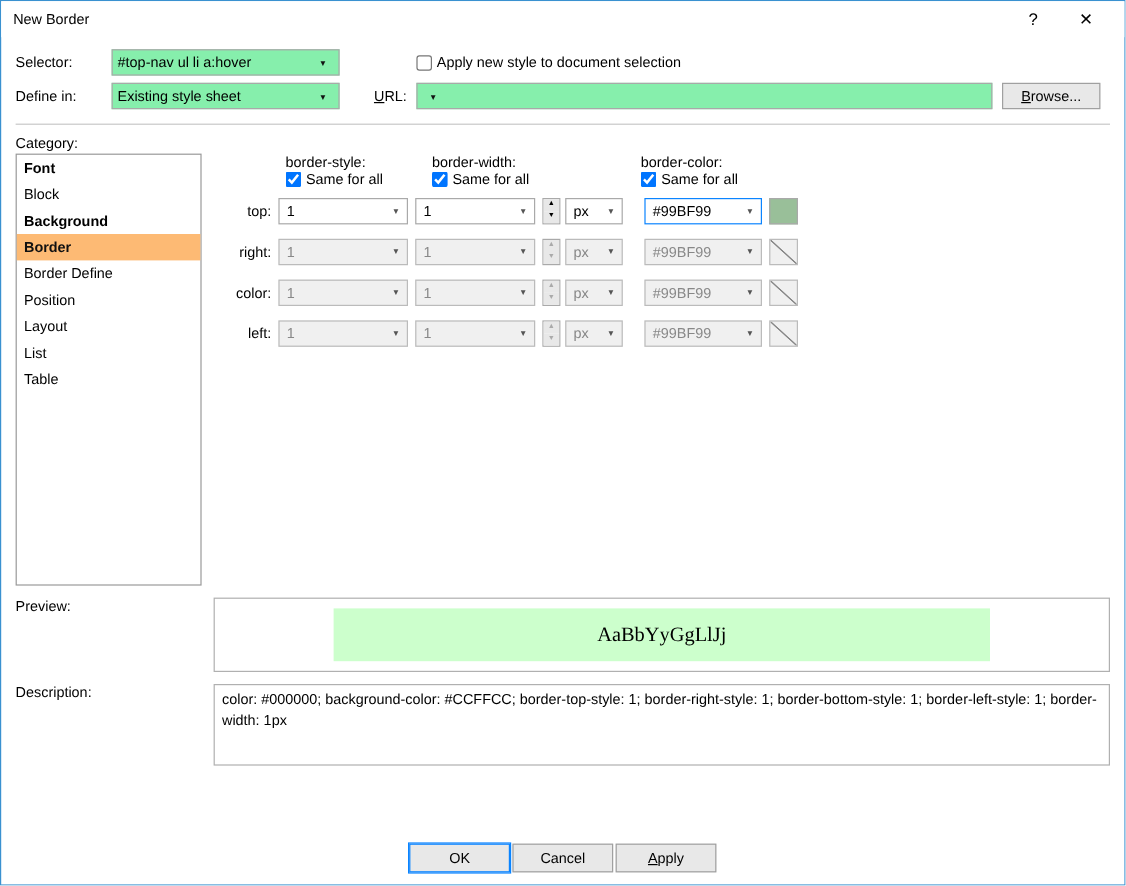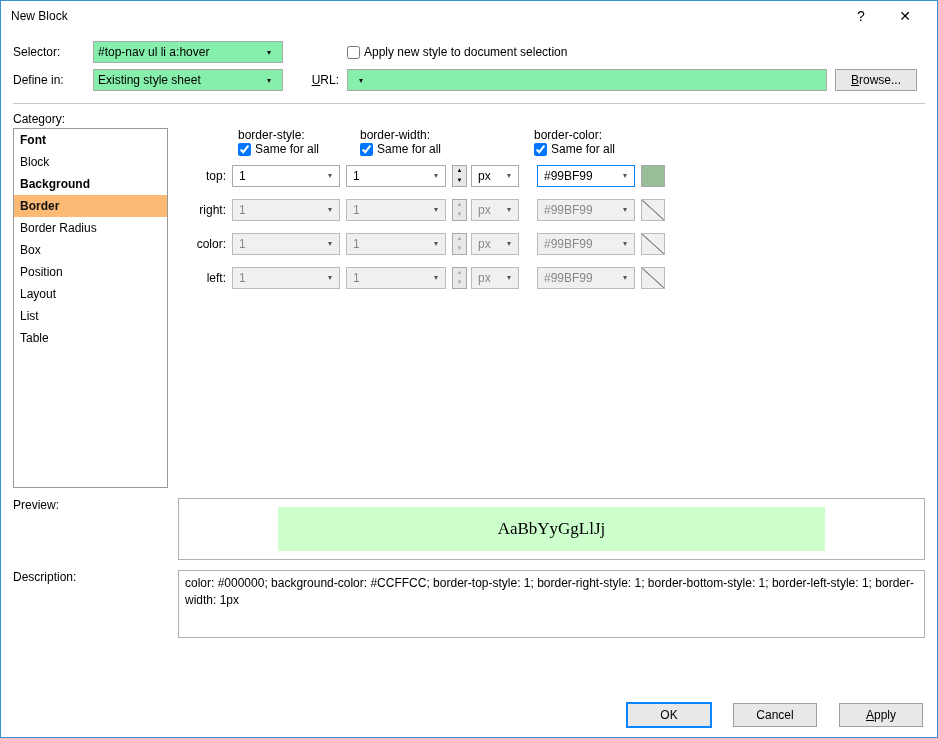--- a/index.html
+++ b/index.html
@@ -41,33 +41,33 @@
 .color-drop { width: 98px; border: 1px solid #0a84ff; }
 .color-drop.dis { border: 1px solid #bbb; background: #f0f0f0; color: #888; }
 .swatch { width: 24px; height: 22px; border: 1px solid #a9a9a9; display: inline-block; }
 .swatch.enabled { background: #99BF99; }
 .swatch.disabled { background: linear-gradient(to top right, transparent 47%, #888 49%, #888 51%, transparent 53%); background-color: #f0f0f0; border-color: #bbb; }
 .previewrow, .descrow { display: flex; gap: 10px; margin-top: 10px; }
 .previewrow .plabel, .descrow .plabel { width: 155px; }
 .previewbox { flex: 1; height: 62px; border: 1px solid #b0b0b0; background: #fff; display: flex; align-items: center; justify-content: center; padding: 4px; }
 .previewswatch { background: #CCFFCC; color: #000; padding: 12px 220px; font-family: Georgia, serif; font-size: 17px; }
 .descbox { flex: 1; height: 68px; border: 1px solid #b0b0b0; background: #fff; padding: 4px 6px; font-size: 12px; line-height: 1.4; }
-.buttonbar { height: 44px; display: flex; align-items: center; justify-content: flex-end; gap: 22px; padding: 0 14px; }
+.buttonbar { height: 44px; display: flex; align-items: center; justify-content: center; gap: 2px; padding: 0 14px; }
 .btn { width: 84px; height: 24px; border: 1px solid #a0a0a0; background: #e8e8e8; display: flex; align-items: center; justify-content: center; cursor: default; }
 .btn.default { border: 1px solid #0a84ff; outline: 1px solid #0a84ff; }
 .browsebtn { width: 82px; height: 22px; border: 1px solid #a0a0a0; background: #e8e8e8; display: flex; align-items: center; justify-content: center; }
 .under { text-decoration: underline; }
 </style>
 </head>
 <body>
 
 <div class="dialog">
 
   <div class="titlebar">
-    <span class="title">New Block</span>
+    <span class="title">New Border</span>
     <div class="tb-btn">?</div>
     <div class="tb-btn">✕</div>
   </div>
 
   <div class="content">
 
     <div class="topform">
       <span>Selector:</span>
       <div class="dropdown">
         <span class="val">#top-nav ul li a:hover</span>
@@ -98,22 +98,21 @@
 
     <div style="margin-bottom:2px">Category:</div>
 
     <div class="main">
       <div class="catcol">
         <div class="catbox" id="catbox">
             <div class="catitem bold">Font</div>
             <div class="catitem">Block</div>
             <div class="catitem bold">Background</div>
             <div class="catitem bold selected">Border</div>
-            <div class="catitem">Border Radius</div>
-            <div class="catitem">Box</div>
+            <div class="catitem">Border Define</div>
             <div class="catitem">Position</div>
             <div class="catitem">Layout</div>
             <div class="catitem">List</div>
             <div class="catitem">Table</div>
           </div>
       </div>
 
       <div class="proppanel">
         <div class="colheaders">
           <div class="ch">

